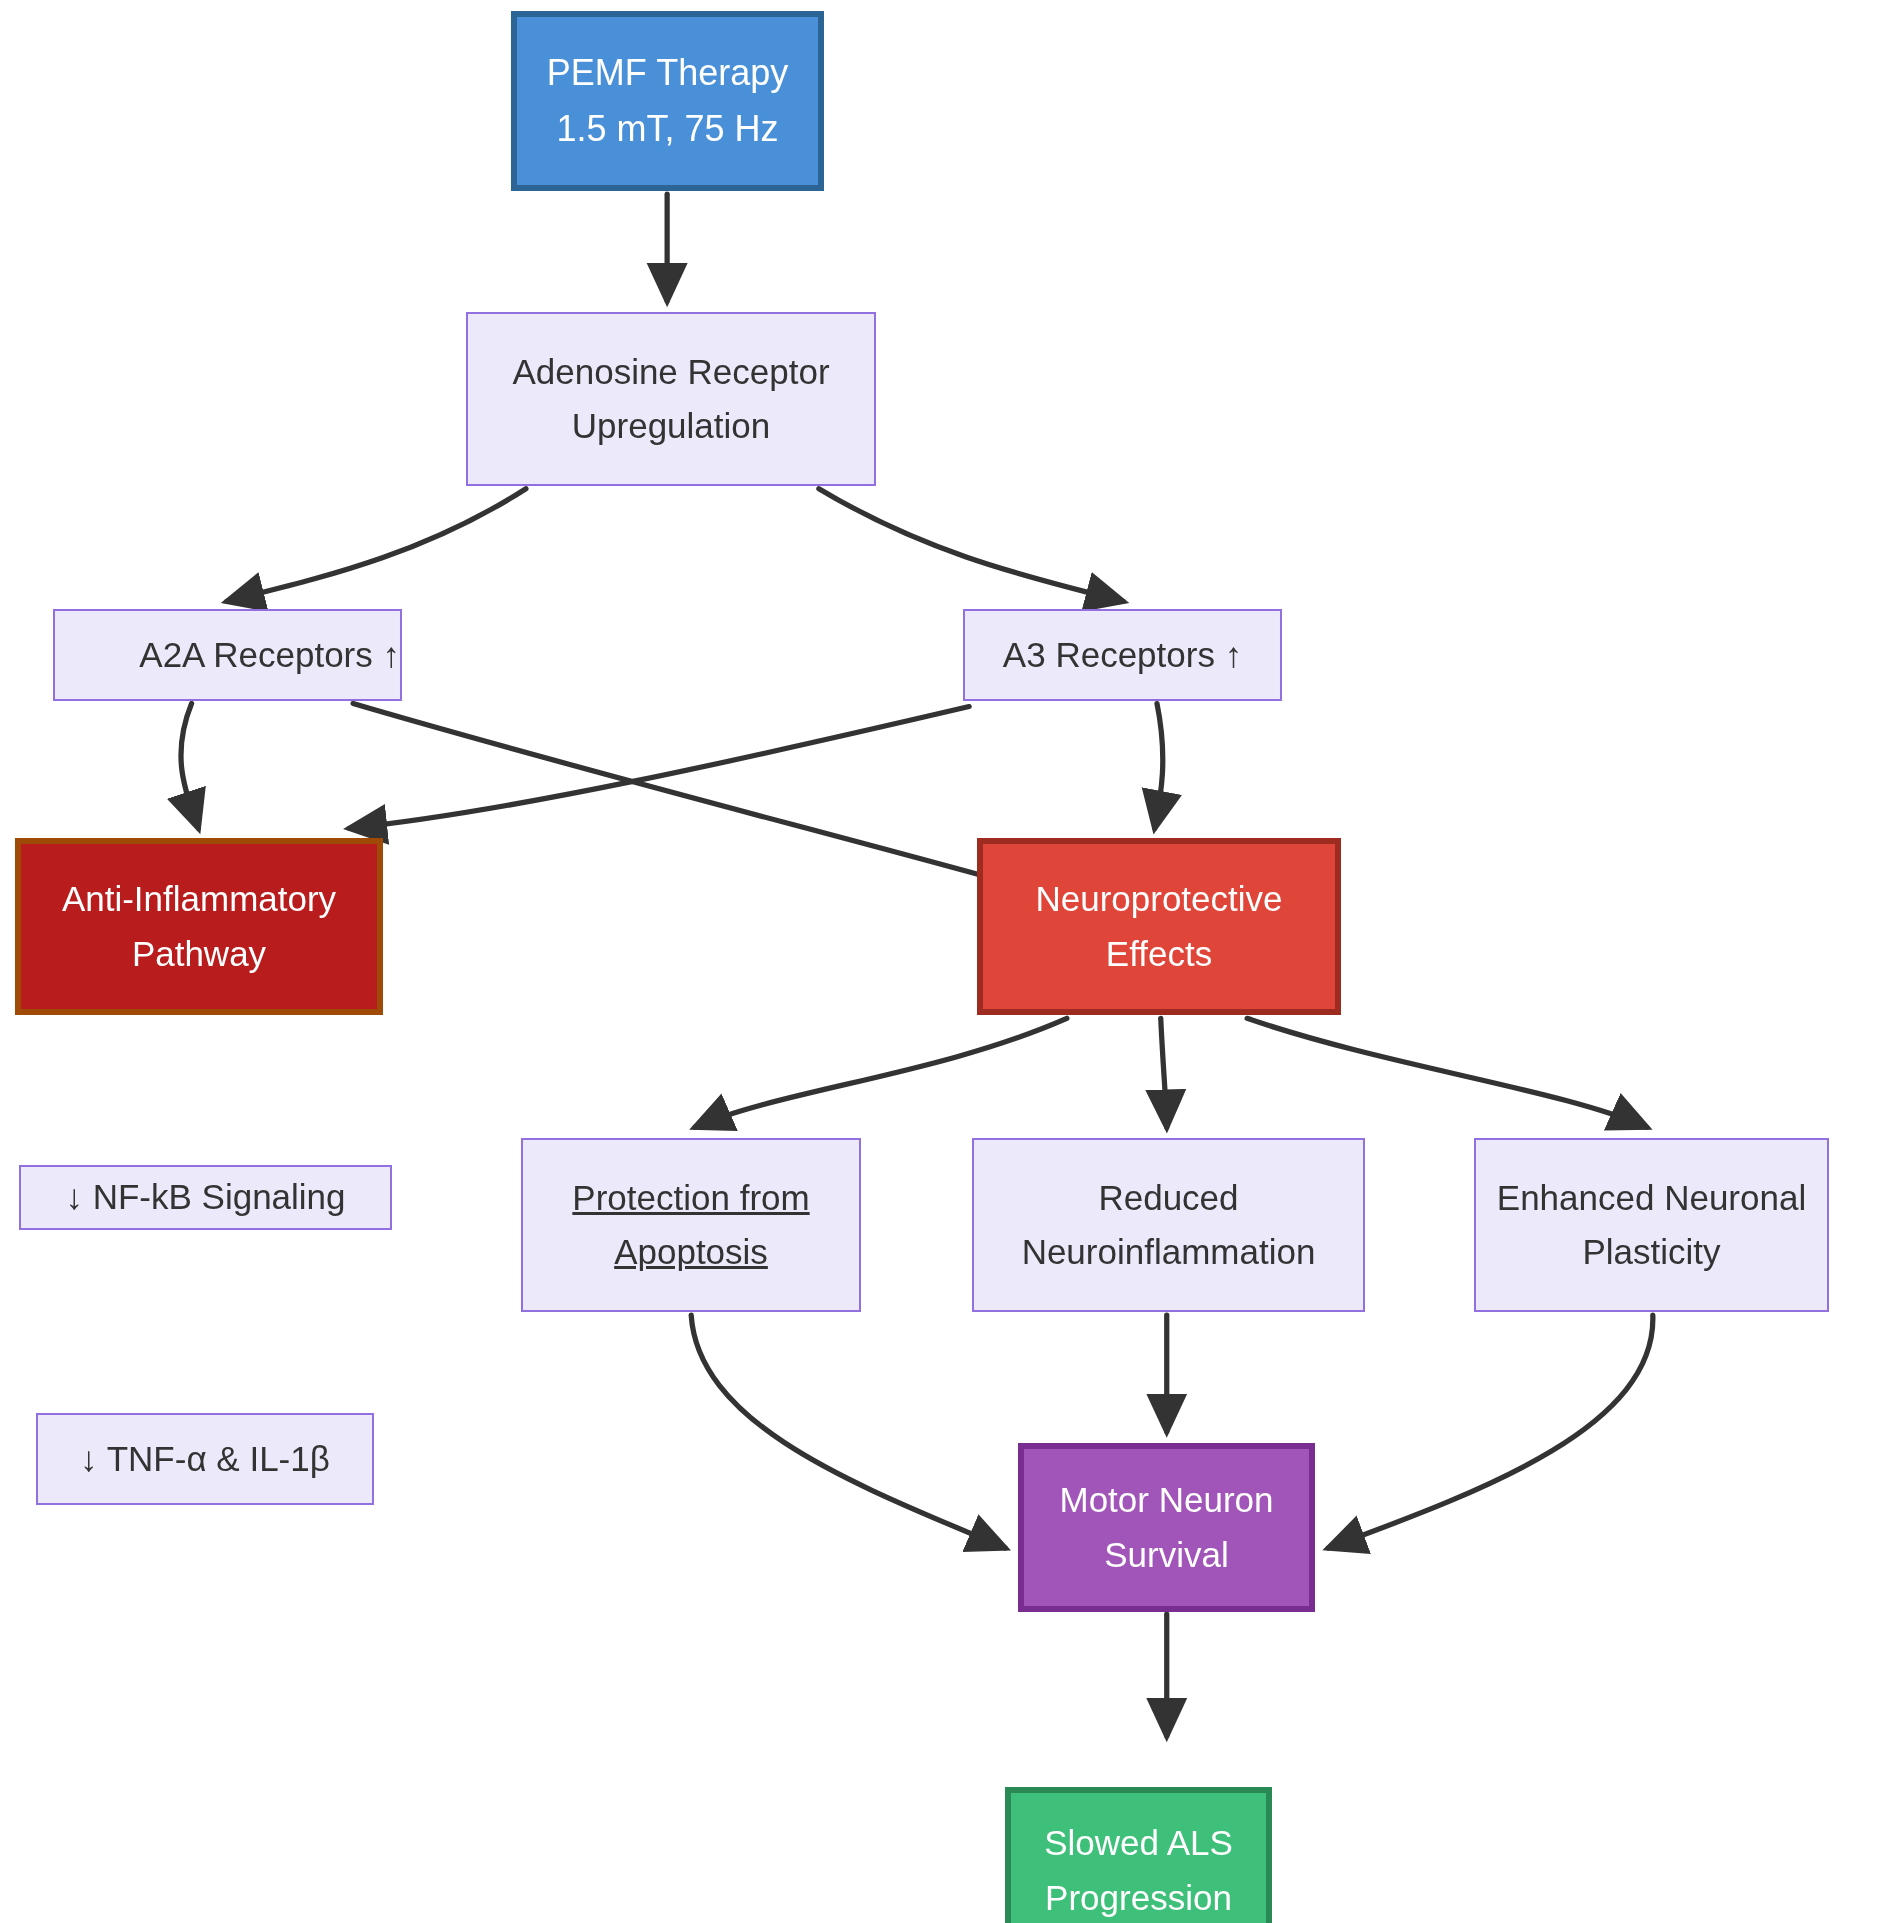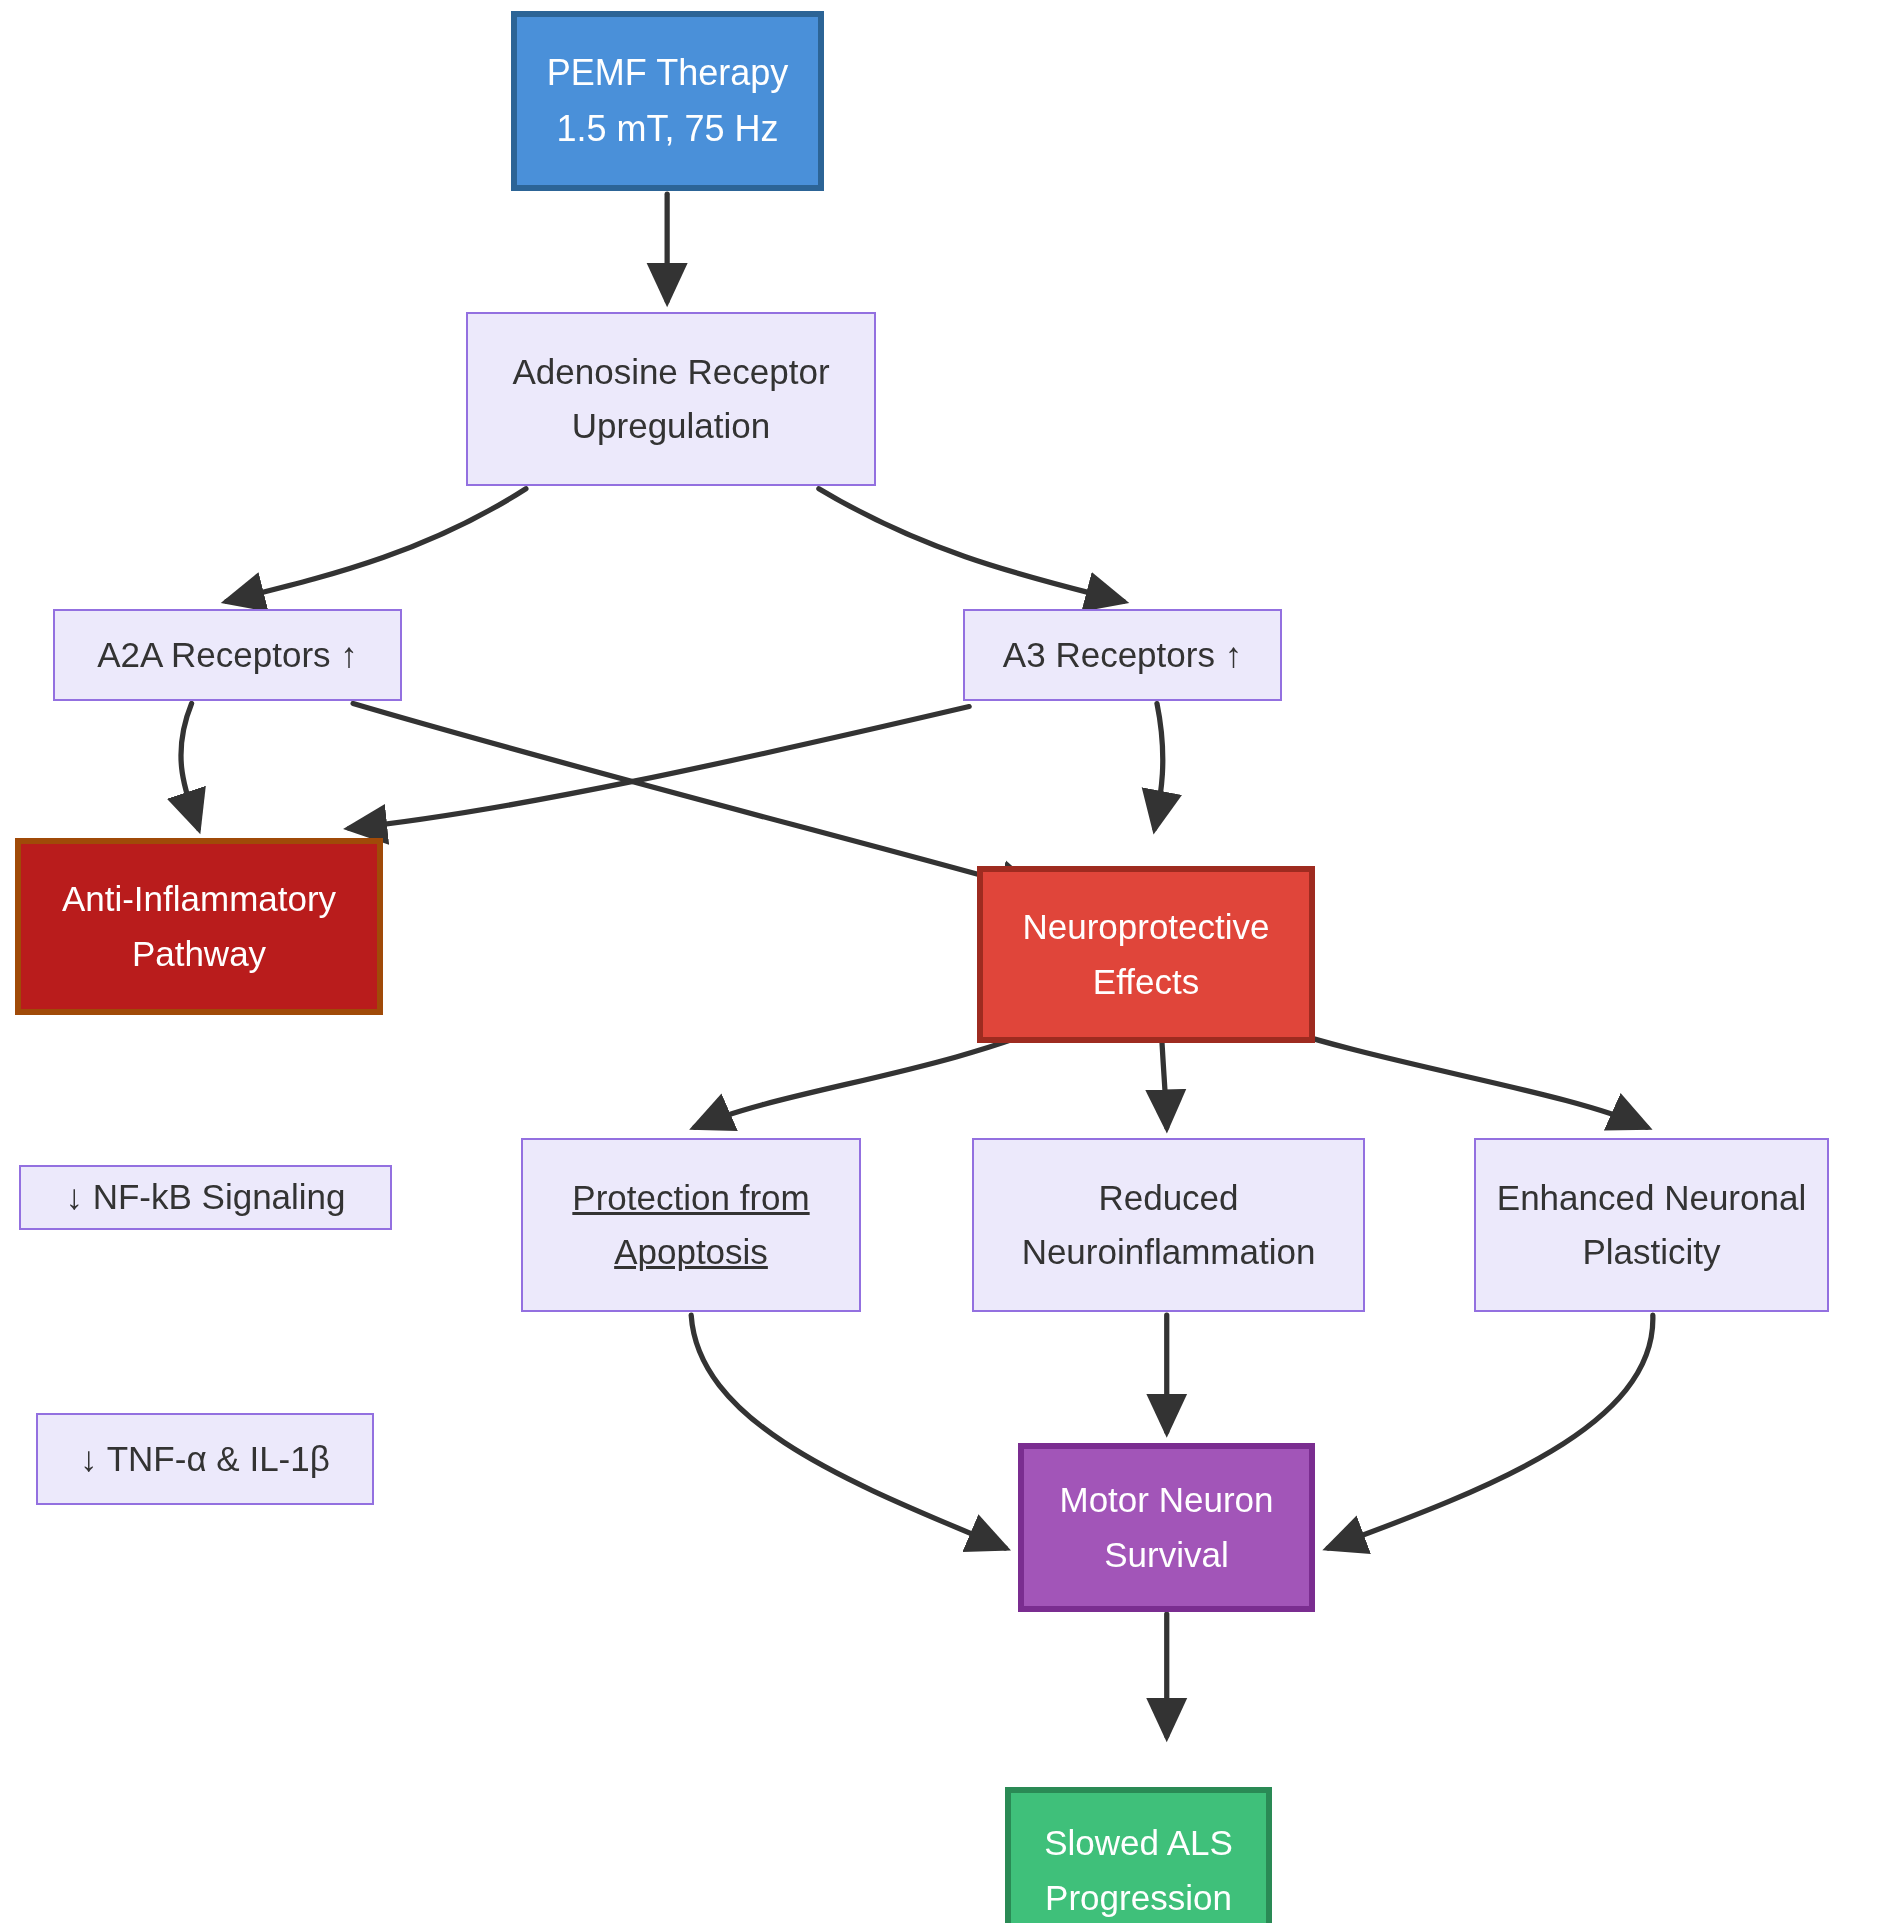--- a/index.html
+++ b/index.html
@@ -112,34 +112,34 @@
   <div class="node n-blue" style="left: 511px; top: 10.5px; width: 313px; height: 180px;">
     <span class="line">PEMF Therapy</span>
     <span class="line">1.5 mT, 75 Hz</span>
   </div>
 
   <div class="node n-lavender" style="left: 466px; top: 312px; width: 410px; height: 174px;">
     <span class="line">Adenosine Receptor</span>
     <span class="line">Upregulation</span>
   </div>
 
-  <div class="node n-lavender" style="left: 53px; top: 609px; width: 349px; height: 92px;">
+  <div class="node n-lavender" style="left: 53px; top: 609px; width: 349px; height: 92px; align-items: flex-end;">
     <span class="line">A2A Receptors ↑</span>
   </div>
 
   <div class="node n-lavender" style="left: 963px; top: 609px; width: 319px; height: 92px;">
     <span class="line">A3 Receptors ↑</span>
   </div>
 
   <div class="node n-orange" style="left: 15px; top: 838px; width: 368px; height: 177px;">
     <span class="line">Anti-Inflammatory</span>
     <span class="line">Pathway</span>
   </div>
 
-  <div class="node n-red" style="left: 977px; top: 866px; width: 338px; height: 177px;">
+  <div class="node n-red" style="left: 977px; top: 838px; width: 364px; height: 177px;">
     <span class="line">Neuroprotective</span>
     <span class="line">Effects</span>
   </div>
 
   <div class="node n-lavender" style="left: 19px; top: 1165px; width: 373px; height: 65px;">
     <span class="line">↓ NF-kB Signaling</span>
   </div>
 
   <div class="node n-lavender" style="left: 36px; top: 1413px; width: 338px; height: 92px;">
     <span class="line">↓ TNF-α &amp; IL-1β</span>

